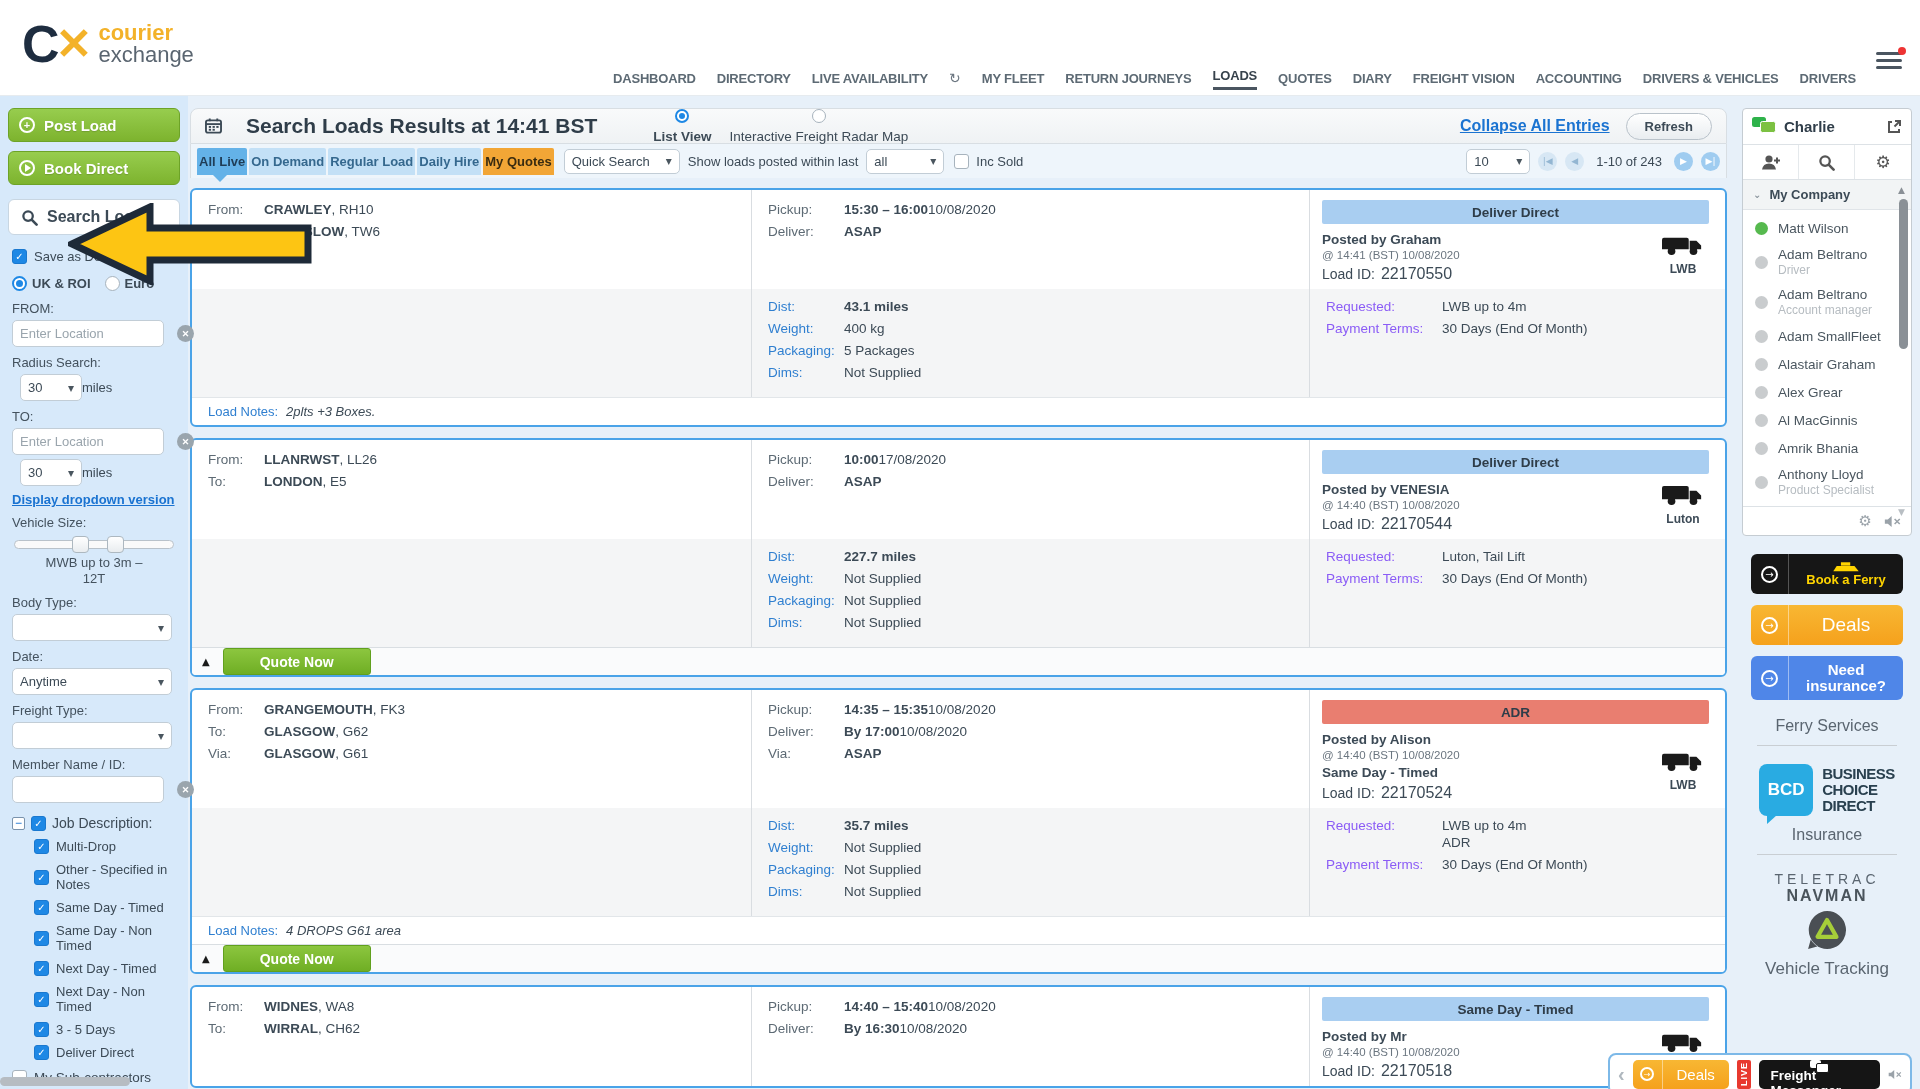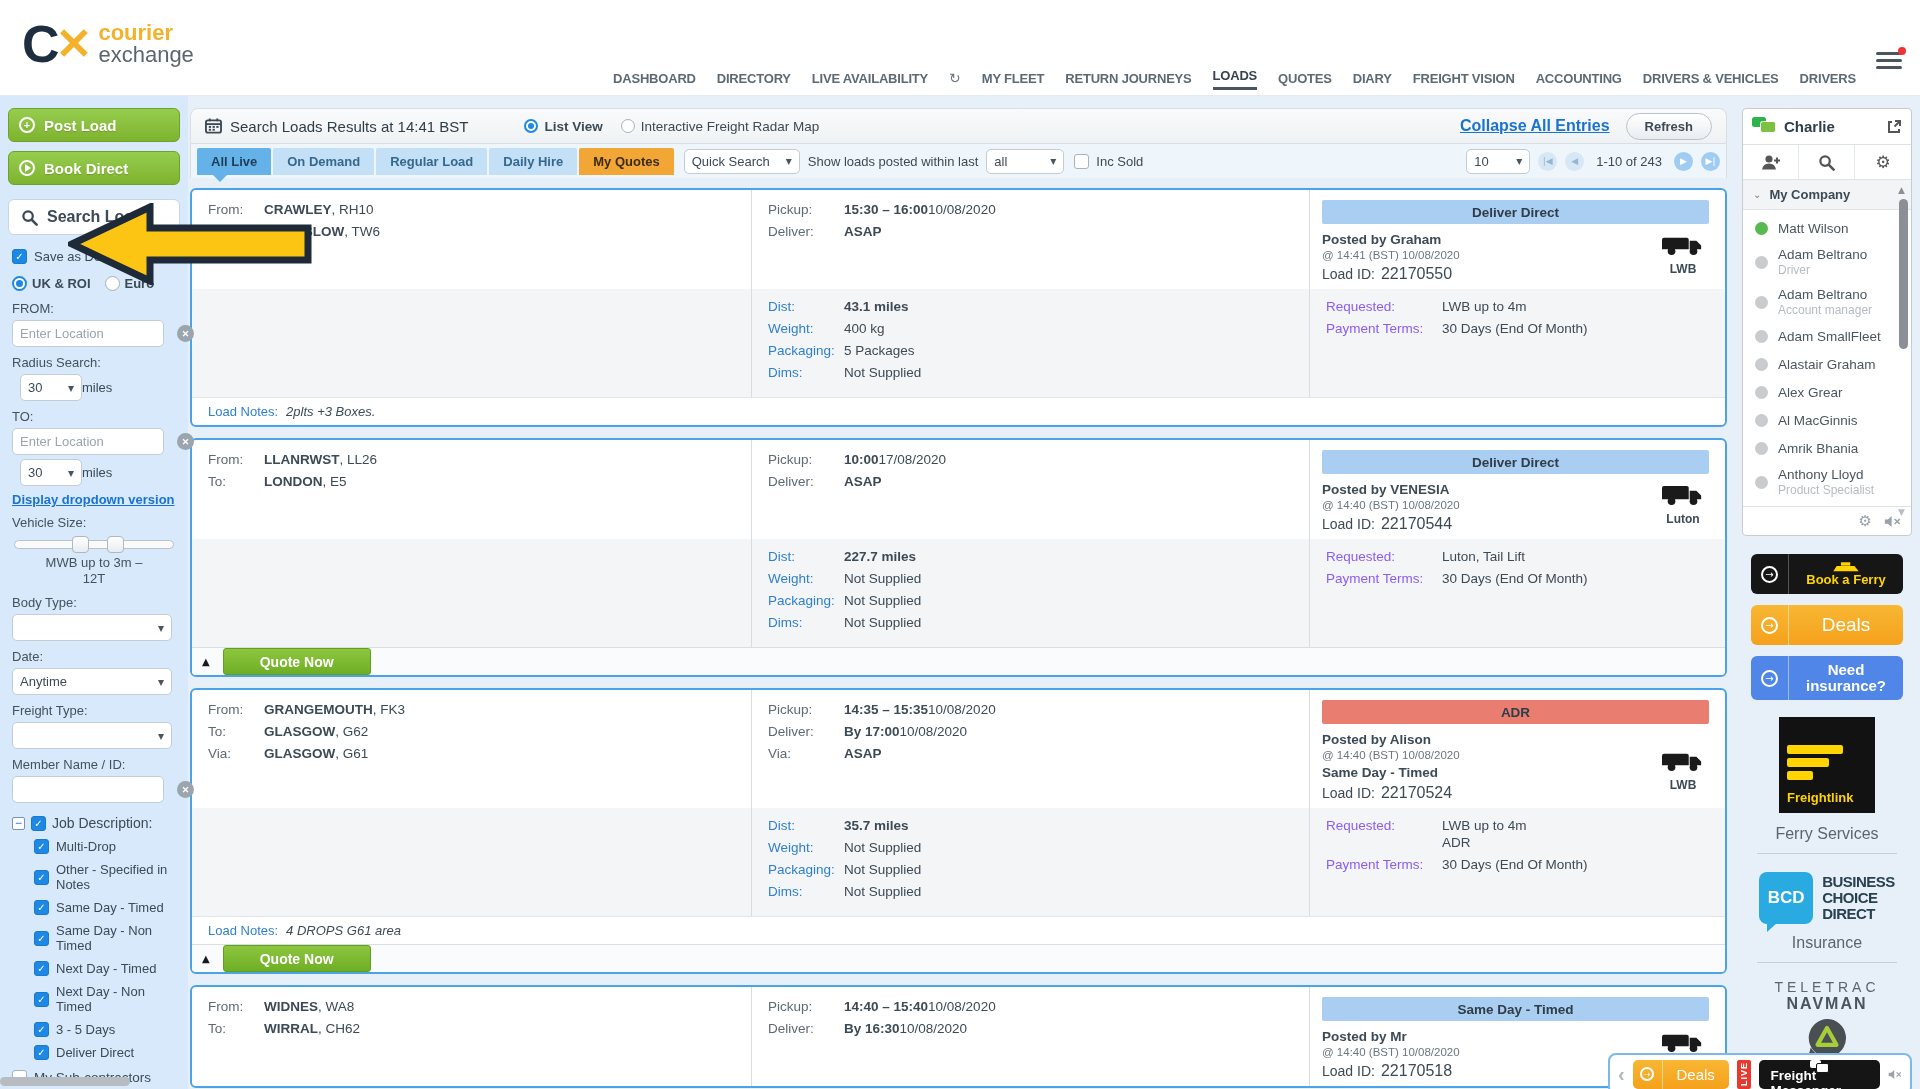--- a/index.html
+++ b/index.html
@@ -56,28 +56,28 @@
   .job-head { display:flex; align-items:center; gap:6px; margin:12px 0 8px 0; }
   .minus-box { width:13px; height:13px; border:1px solid #7a93ad; border-radius:2px; color:#1a73d1; font-size:12px; line-height:11px; text-align:center; background:#fff; cursor:pointer; flex:none; }
   .job-items { padding-left:22px; }
 
   
   #annotation-arrow { position:absolute; left:68px; top:203px; z-index:60; pointer-events:none; }
 
   
   #main { position:absolute; left:190px; top:108px; width:1537px; z-index:4; }
   .toolbar { background:linear-gradient(#f9fafb,#eff2f4); border:1px solid #d8dee3; border-radius:8px 8px 0 0; height:36px; display:flex; align-items:center; padding:0 14px; }
-  .tb-title { font-weight:normal; font-size:15px; color:#2f3d49; margin-left:8px; }
+  .tb-title { font-weight:bold; font-size:21px; color:#2f3d49; margin-left:24px; }
   .tb-radios { display:flex; gap:18px; margin-left:56px; font-size:13.5px; }
-  .tb-radios .opt { display:flex; align-items:center; gap:6px; font-weight:bold; color:#3c4a56; cursor:pointer; }
+  .tb-radios .opt { display:flex; align-items:center; gap:6px; font-weight:bold; color:#3c4a56; cursor:pointer;flex-direction:column; }
   .tb-radios .opt .rd { width:14px; height:14px; }
   .tb-right { margin-left:auto; display:flex; align-items:center; gap:16px; }
   .btn-refresh { border:1px solid #b9c2ca; border-radius:15px; padding:5px 18px; background:linear-gradient(#fff,#e9edf0); font-weight:bold; font-size:13px; color:#3c4a56; cursor:pointer; }
   .tabrow { background:#eef5fb; border-left:1px solid #d8dee3; border-right:1px solid #d8dee3; height:34px; display:flex; align-items:center; padding:0 6px; gap:2px; position:relative; }
-  .tab { height:27px; display:flex; align-items:center; padding:0 14px; font-size:13px; font-weight:bold; color:#35688e; background:#c3e0f6; cursor:pointer; position:relative; border-radius:2px 2px 0 0; }
+  .tab { height:27px; display:flex; align-items:center; padding:0 2px; font-size:13px; font-weight:bold; color:#35688e; background:#c3e0f6; cursor:pointer; position:relative; border-radius:2px 2px 0 0; }
   .tab.active { background:#64b2e8; color:#1f3d57; }
   .tab.active::after { content:""; position:absolute; left:16px; bottom:-7px; border-left:7px solid transparent; border-right:7px solid transparent; border-top:7px solid #64b2e8; }
   .tab.quotes { background:#f2a636; color:#3a2c10; }
   .tabrow .sel { height:25px; }
   .tabrow .lbl { font-size:13px; color:#3c4a56; margin:0 6px; }
   .tr-right { margin-left:auto; display:flex; align-items:center; gap:8px; }
   .pg-circle { width:19px; height:19px; border-radius:50%; display:inline-flex; align-items:center; justify-content:center; font-size:9px; font-family:"DejaVu Sans",sans-serif; cursor:pointer; }
   .pg-dis { background:#d7e7f4; color:#93b6d2; }
   .pg-en { background:#9fccf0; color:#fff; }
   .range { font-size:13px; color:#3c4a56; margin:0 4px; }
@@ -827,26 +827,20 @@
     </div>
     <div class="ad-btn ad-ins">
       <span class="ad-left">
           <span class="ad-arrow">→</span>
         </span>
       <span class="ins-txt">
         <div>Need</div>
         <div>insurance?</div>
       </span>
     </div>
-    <div class="freightlink">
-      <span class="fl-bar b1"></span>
-        <span class="fl-bar b2"></span>
-        <span class="fl-bar b3"></span>
-      <span class="fl-txt">Freightlink</span>
-    </div>
     <div class="ad-sub">Ferry Services</div>
     <div class="ad-div"></div>
     <div class="bcd-row">
       <span class="bcd-logo">
           <span>BCD</span>
         </span>
       <span class="bcd-lines">
         <span>BUSINESS</span>
         <span>CHOICE</span>
         <span>DIRECT</span>

